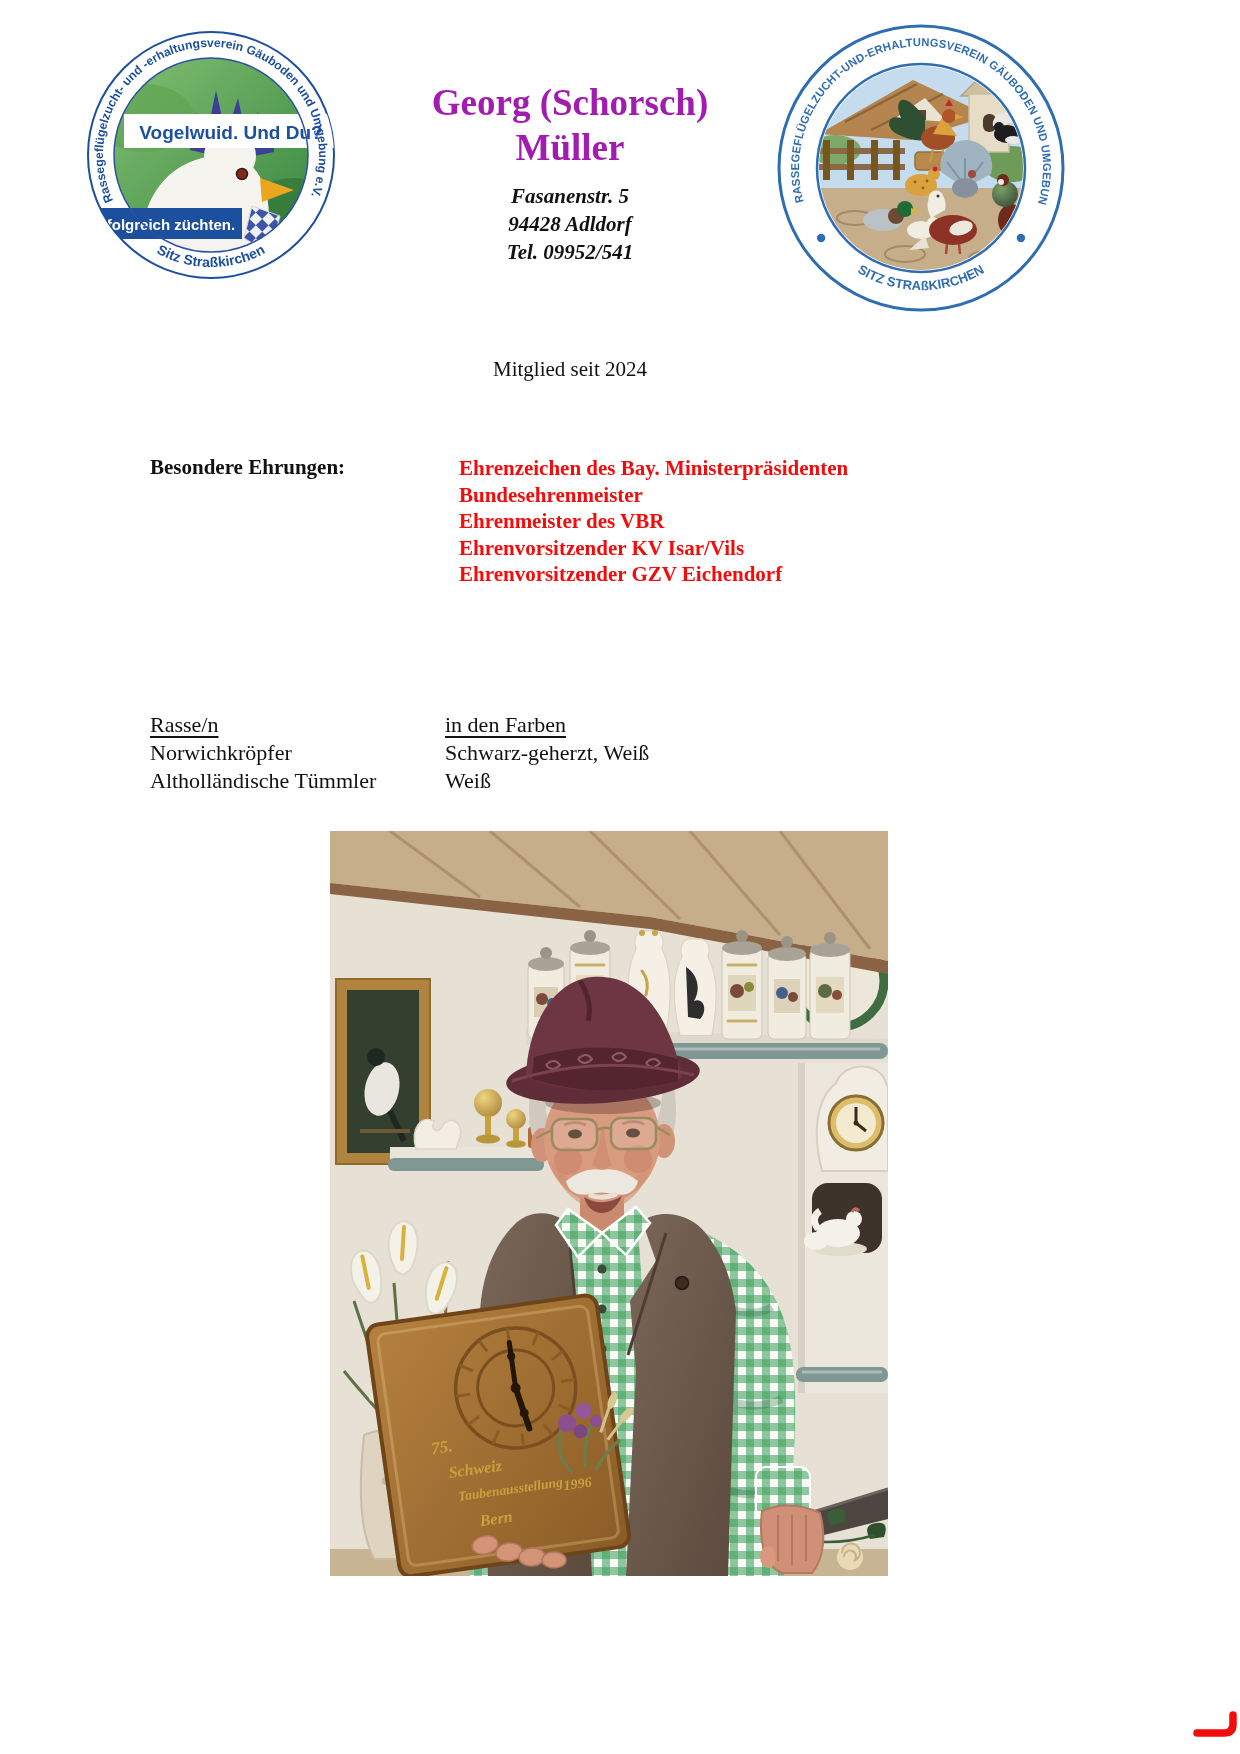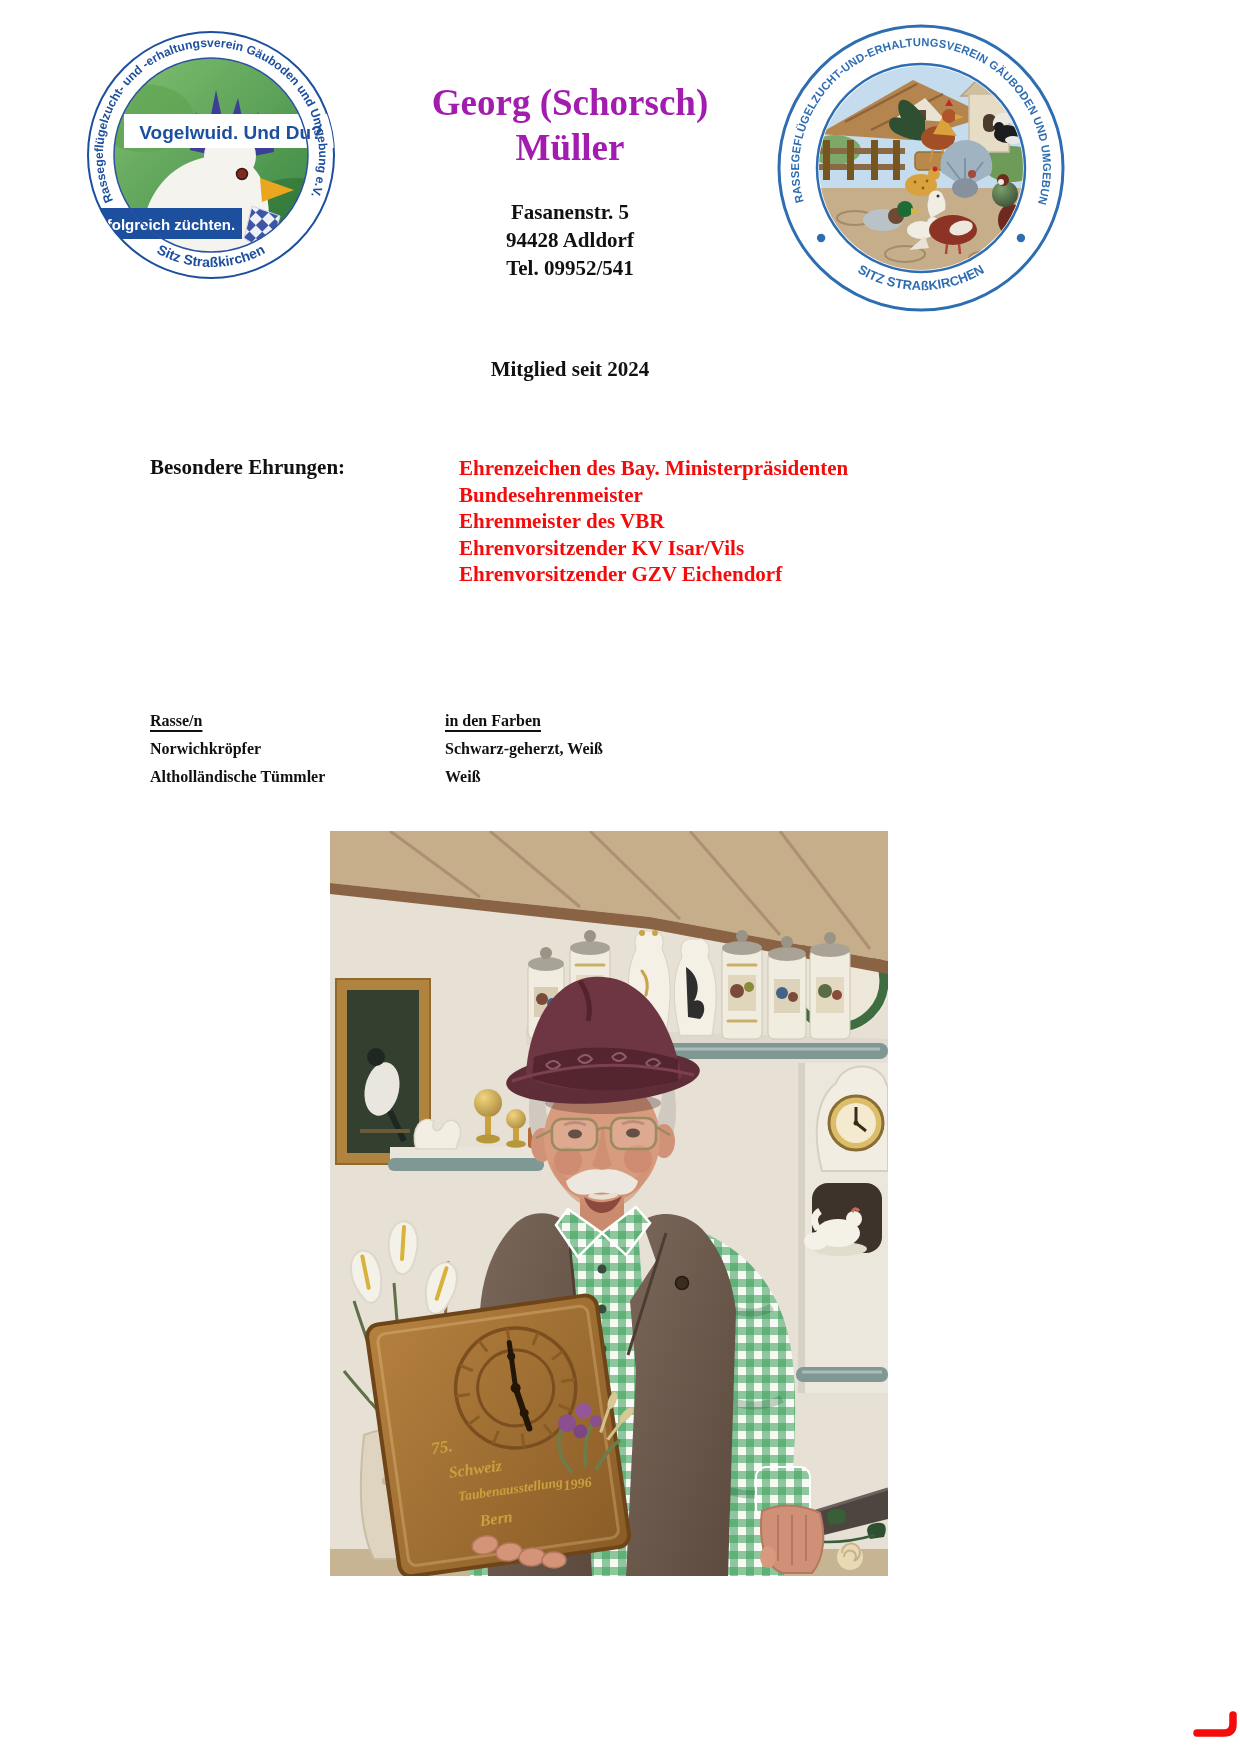--- a/index.html
+++ b/index.html
@@ -4,25 +4,25 @@
 <style>
   html,body { margin:0; padding:0; background:#ffffff; }
   .page {
     position:relative; width:1240px; height:1754px; background:#ffffff;
     font-family:"Liberation Serif", serif; color:#111; overflow:hidden;
   }
   .abs { position:absolute; }
   .logo svg { display:block; }
   .title-col { left:370px; width:400px; text-align:center; }
   .doc-title { top:80px; font-size:37px; line-height:45px; font-weight:bold; color:#a21caf; }
-  .doc-address { top:198px; font-size:21px; line-height:28px; font-weight:bold; }
-  .member-since { top:357px; font-size:21px; font-weight:bold; }
+  .doc-address { top:182px; font-size:21px; line-height:28px; font-weight:bold;font-style:italic; }
+  .member-since { top:357px; font-size:21px; font-weight:normal; }
   .label { font-size:21px; font-weight:bold;font-family:Liberation Serif, serif; }
   .honors-list { left:459px; top:455px; width:480px; font-size:21px; line-height:26.5px; font-weight:bold; color:#f40b0b; }
-  .races { font-size:16px; font-weight:bold; }
+  .races { font-size:22px; font-weight:normal; }
   .uline { text-decoration:underline; text-decoration-thickness:2px; text-underline-offset:4px; }
   .photo-frame { left:330px; top:831px; width:558px; height:745px; }
 </style>
 </head>
 <body>
 
 <div class="page">
 
   <div class="abs logo" style="left:84px; top:28px; width:254px; height:254px;">
     <svg width="254" height="254" viewBox="0 0 254 254" xmlns="http://www.w3.org/2000/svg">

